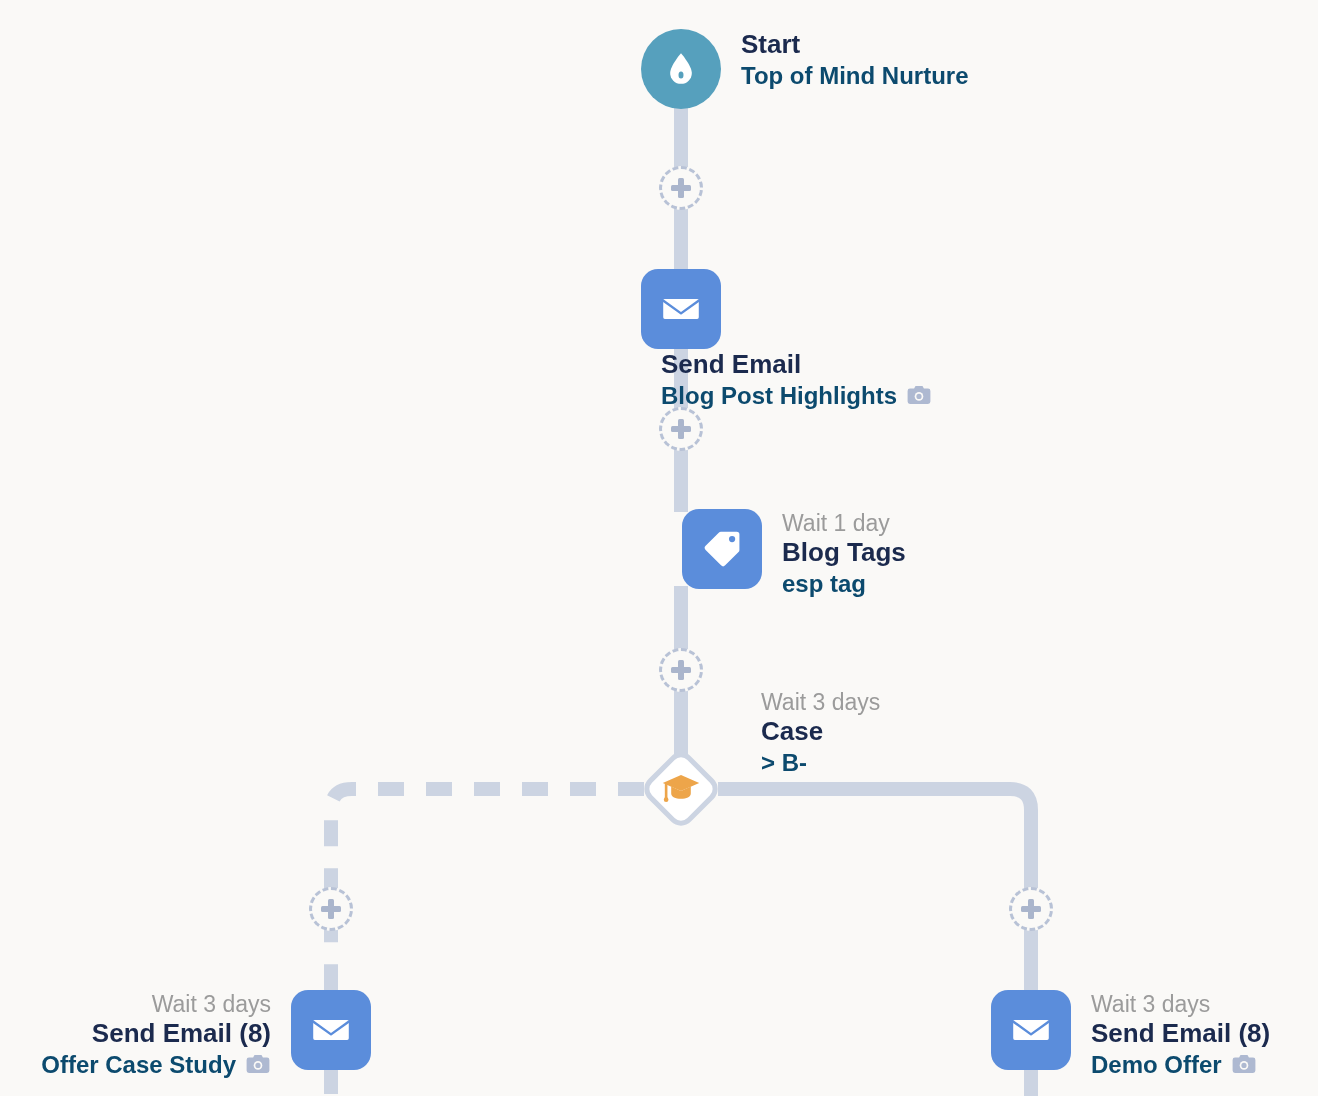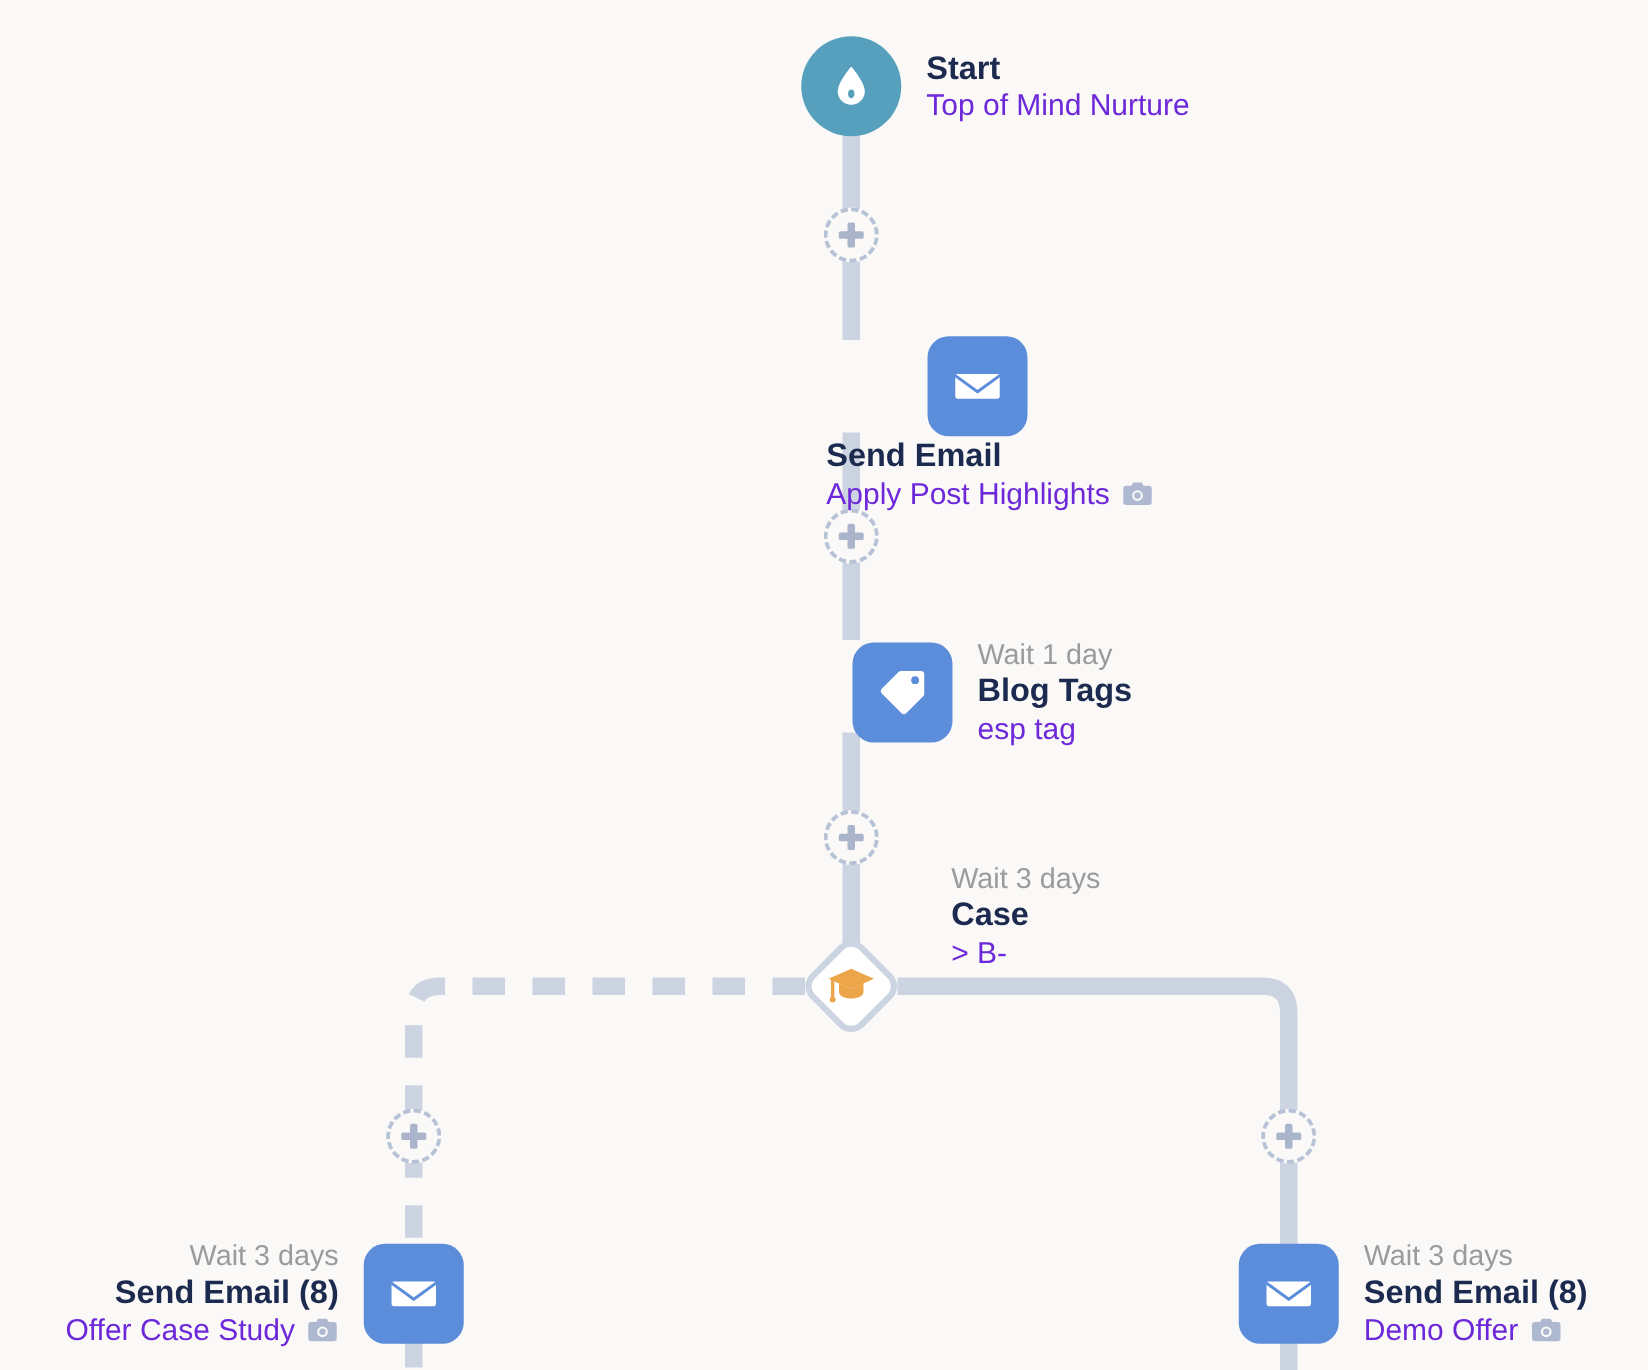--- a/index.html
+++ b/index.html
@@ -47,21 +47,21 @@
     background: #aab5cc;
     border-radius: 1.5px;
   }
   .plus-btn .pl-v { width: 6px; height: 20px; }
   .plus-btn .pl-h { width: 20px; height: 6px; }
 
   
   .node {
     position: absolute;
     display: flex;
-    align-items: center;
+    align-items: flex-start;
   }
   .icon-box {
     width: 80px;
     height: 80px;
     border-radius: 17px;
     background: #5b8ddb;
     display: flex;
     align-items: center;
     justify-content: center;
     flex: 0 0 auto;
@@ -131,23 +131,23 @@
     font-weight: 700;
     white-space: nowrap;
   }
   .node-sub-row {
     display: flex;
     align-items: center;
     gap: 9px;
     white-space: nowrap;
   }
   .node-sub {
-    color: #6d28d9;
+    color: #0c4a6e;
     font-size: 24px;
-    font-weight: 400;
+    font-weight: 700;
     white-space: nowrap;
   }
   .cam {
     flex: 0 0 auto;
     display: inline-flex;
     align-items: center;
   }
 </style>
 </head>
 <body>
@@ -210,21 +210,21 @@
   <div class="node" style="left:641px; top:269px;flex-direction:column;">
     <div class="icon-box">
       <svg width="44" height="44" viewBox="0 0 24 24">
         <path d="M3.2 6.6 h17.6 a0.9 0.9 0 0 1 0.9 0.9 v9 a0.9 0.9 0 0 1 -0.9 0.9 h-17.6 a0.9 0.9 0 0 1 -0.9 -0.9 v-9 a0.9 0.9 0 0 1 0.9 -0.9 z" fill="#ffffff"></path>
         <path d="M2.6 7.6 L12 14.4 L21.4 7.6" fill="none" stroke="#5b8ddb" stroke-width="1.3" stroke-linecap="round" stroke-linejoin="round"></path>
       </svg>
     </div>
     <div class="labels right">
       <div class="node-title">Send Email</div>
       <div class="node-sub-row">
-        <span class="node-sub">Apply Post Highlights</span>
+        <span class="node-sub">Blog Post Highlights</span>
         <span class="cam">
           <svg width="26" height="22" viewBox="0 0 26 22">
             <path d="M9.5 2 h7 l1.4 2.6 h4.1 A2.4 2.4 0 0 1 24.4 7 v10.6 A2.4 2.4 0 0 1 22 20 H4 A2.4 2.4 0 0 1 1.6 17.6 V7 A2.4 2.4 0 0 1 4 4.6 h4.1 Z" fill="#aeb9d1"></path>
             <circle cx="13" cy="12.4" r="4.3" fill="#faf9f7"></circle>
             <circle cx="13" cy="12.4" r="2.6" fill="#aeb9d1"></circle>
           </svg>
         </span>
       </div>
     </div>
   </div>

